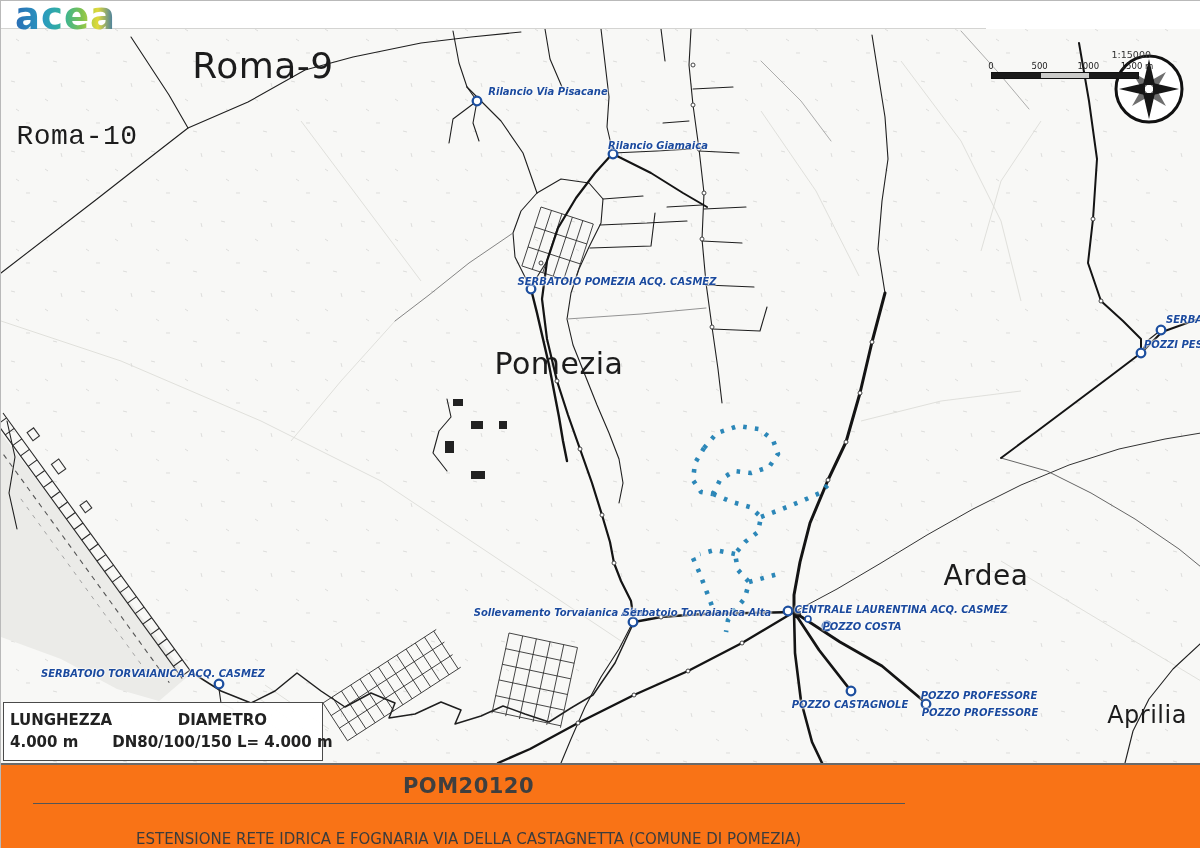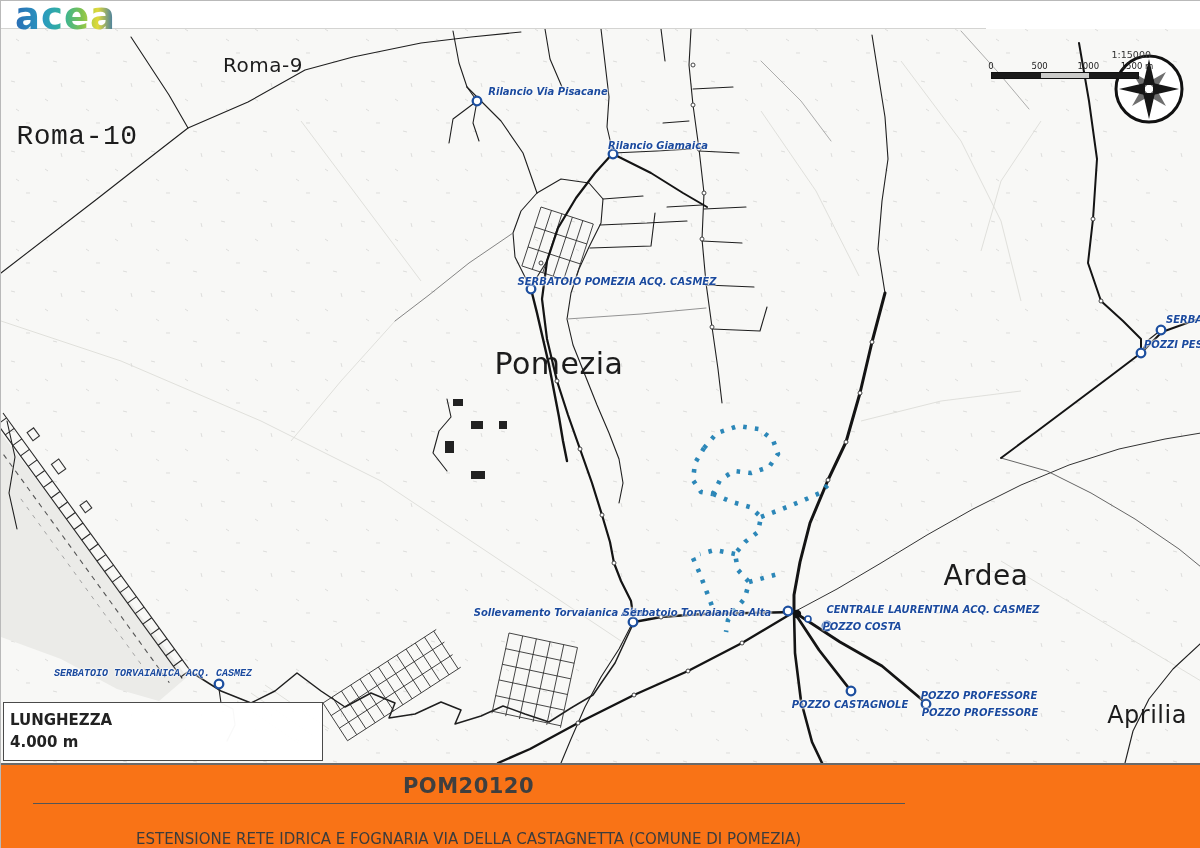--- a/index.html
+++ b/index.html
@@ -245,44 +245,48 @@
         <span>1500 m</span>
       </div>
     <div class="scale-strip">
         <i></i>
         <i></i>
         <i></i>
       </div>
   </div>
 
   <div class="labels" id="map-labels">
-      <div class="region-label" style="left: 262px; top: 64px; font-size: 20px;">Roma-9</div>
+      <div class="region-label" style="left: 262px; top: 64px; font-size: 36px;">Roma-9</div>
       <div class="region-label" style="left: 76px; top: 135px; font-size: 28px; font-family: Liberation Mono, monospace;">Roma-10</div>
       <div class="region-label" style="left: 558px; top: 362px; font-size: 30px;">Pomezia</div>
       <div class="region-label" style="left: 985px; top: 574px; font-size: 28px; text-align: right;">Ardea</div>
       <div class="region-label" style="left: 1146px; top: 714px; font-size: 24px;">Aprilia</div>
       <div class="site-label" style="left: 547px; top: 90px;">Rilancio Via Pisacane</div>
       <div class="site-label" style="left: 657px; top: 144px;">Rilancio Giamaica</div>
       <div class="site-label" style="left: 616px; top: 280px;">SERBATOIO POMEZIA ACQ. CASMEZ</div>
       <div class="site-label" style="left: 558px; top: 611px;">Sollevamento Torvaianica Alta</div>
       <div class="site-label" style="left: 696px; top: 611px;">Serbatoio Torvaianica Alta</div>
-      <div class="site-label" style="left: 900px; top: 608px; margin-left: 32px;">CENTRALE LAURENTINA ACQ. CASMEZ</div>
+      <div class="site-label" style="left: 900px; top: 608px;">CENTRALE LAURENTINA ACQ. CASMEZ</div>
       <div class="site-label" style="left: 861px; top: 625px;">POZZO COSTA</div>
       <div class="site-label" style="left: 849px; top: 703px;">POZZO CASTAGNOLE</div>
       <div class="site-label" style="left: 978px; top: 694px;">POZZO PROFESSORE</div>
       <div class="site-label" style="left: 979px; top: 711px;">POZZO PROFESSORE</div>
-      <div class="site-label" style="left: 152px; top: 672px; font-family: Liberation Mono, monospace;">SERBATOIO TORVAIANICA ACQ. CASMEZ</div>
+      <div class="site-label" style="left: 152px; top: 672px;">SERBATOIO TORVAIANICA ACQ. CASMEZ</div>
       <div class="site-label left" style="left: 1165px; top: 318px;">SERBAT</div>
       <div class="site-label left" style="left: 1143px; top: 343px;">POZZI PESC</div>
     </div>
 
   <div class="info-box">
     <div class="info-col1">
       <div class="lab">LUNGHEZZA</div>
       <div class="val">4.000 m</div>
+    </div>
+    <div class="info-col2">
+      <div class="lab">DIAMETRO</div>
+      <div class="val">DN80/100/150 L= 4.000 m</div>
     </div>
   </div>
 
   <div class="title-strip">
     <div class="title-main">
       <div class="title-code">POM20120</div>
       <div class="title-divider"></div>
       <div class="title-sub">ESTENSIONE RETE IDRICA E FOGNARIA VIA DELLA CASTAGNETTA (COMUNE DI POMEZIA)</div>
     </div>
 

